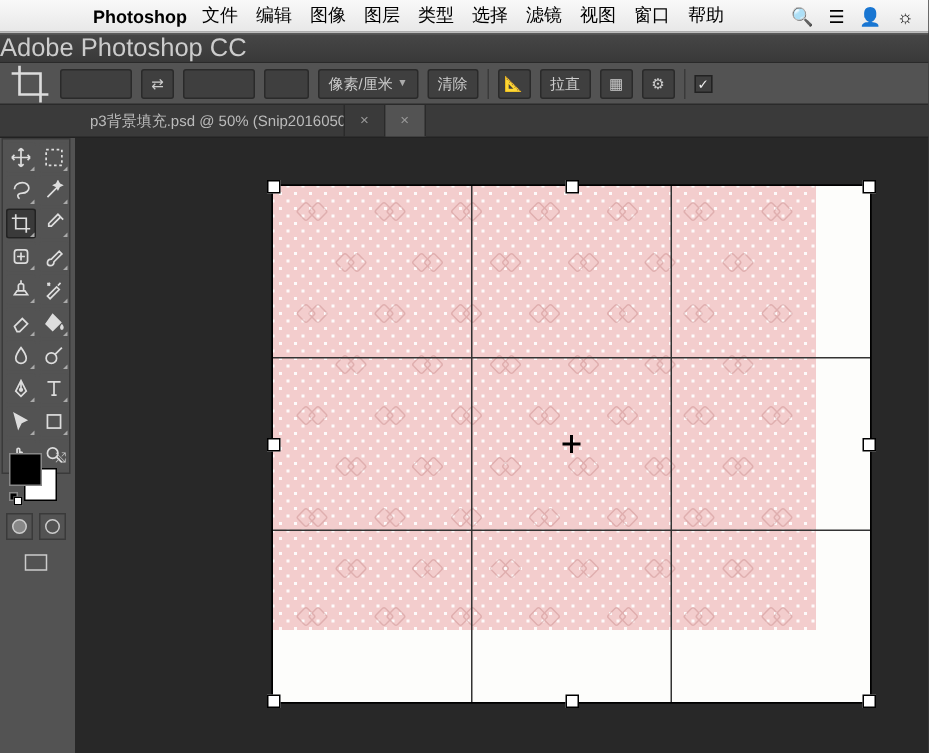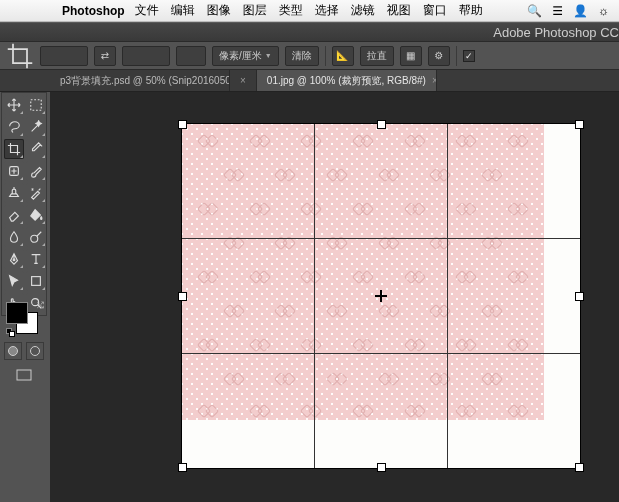--- a/index.html
+++ b/index.html
@@ -7,21 +7,21 @@
 
 
 .mac-menubar { height: 22px; background: linear-gradient(#f9f9f9,#e8e8e8); display: flex; align-items: center; padding: 0 10px; font-size: 12px; color: #000; border-bottom: 1px solid #bcbcbc; }
 .mac-menubar .apple { font-size: 14px; margin-right: 8px; }
 .mac-menubar .app-name { font-weight: 600; margin-right: 10px; margin-left: 44px; }
 .mac-menubar .menu-item { margin-right: 12px; cursor: default; }
 .mac-menubar .spacer { flex: 1; }
 .mac-menubar .status { margin-left: 10px; font-size: 12px; }
 
 
-.window-title { height: 20px; background: linear-gradient(#464646,#393939); border-top: 1px solid #5a5a5a; border-bottom: 1px solid #2a2a2a; display: flex; align-items: center; justify-content: flex-end; color: #ccc; font-size: 13px; }
+.window-title { height: 20px; background: linear-gradient(#464646,#393939); border-top: 1px solid #5a5a5a; border-bottom: 1px solid #2a2a2a; display: flex; align-items: center; justify-content: flex-start; color: #ccc; font-size: 17px; }
 
 
 .options-bar { height: 28px; background: #535353; border-bottom: 1px solid #2a2a2a; display: flex; align-items: center; padding: 0 6px; gap: 6px; }
 .opt-btn { height: 20px; background: #3f3f3f; border: 1px solid #2a2a2a; color: #ccc; font-size: 10px; display: inline-flex; align-items: center; padding: 0 6px; border-radius: 2px; }
 .opt-btn.icon-only { width: 22px; justify-content: center; padding: 0; }
 .opt-btn .tri { font-size: 7px; margin-left: 3px; color: #aaa; }
 .opt-sep { width: 1px; height: 20px; background: #3a3a3a; }
 .opt-check { color: #ccc; font-size: 10px; display: inline-flex; align-items: center; gap: 4px; }
 .opt-check .box { width: 12px; height: 12px; background: #3f3f3f; border: 1px solid #222; display: inline-flex; align-items: center; justify-content: center; font-size: 9px; color: #eee; }
 
@@ -141,21 +141,20 @@
 
 <div class="doc-tabs">
   <div class="doc-tab">
     <span>p3背景填充.psd @ 50% (Snip20160506_21, RGB/8)</span>
 
   </div>
   <div class="doc-tab">
     <span class="close-x">×</span>
   </div>
   <div class="doc-tab active">
-    <span>01.jpg @ 100% (裁剪预览, RGB/8#)</span>
     <span class="close-x">×</span>
   </div>
 </div>
 
 <div class="tool-strip">
   <div class="tool">
       <svg viewBox="0 0 16 16">
         <path d="M8 1v14M1 8h14M8 1l-2 2M8 1l2 2M8 15l-2-2M8 15l2-2M1 8l2-2M1 8l2 2M15 8l-2-2M15 8l-2 2"></path>
       </svg>
       <span class="corner"></span>

